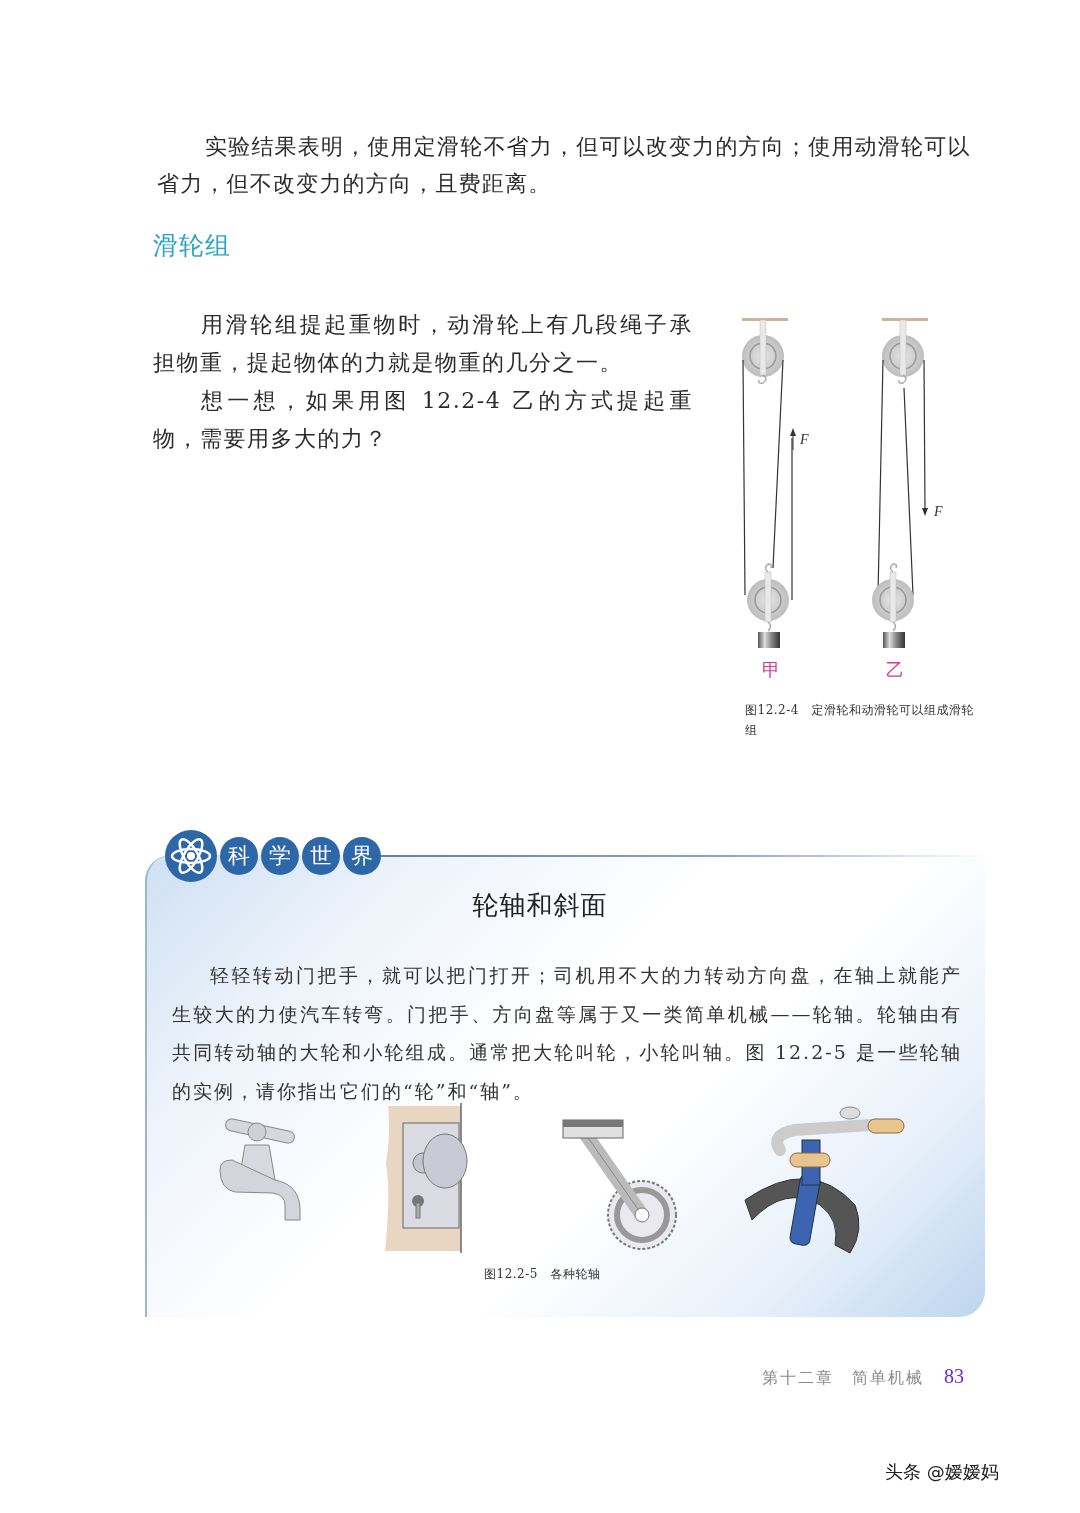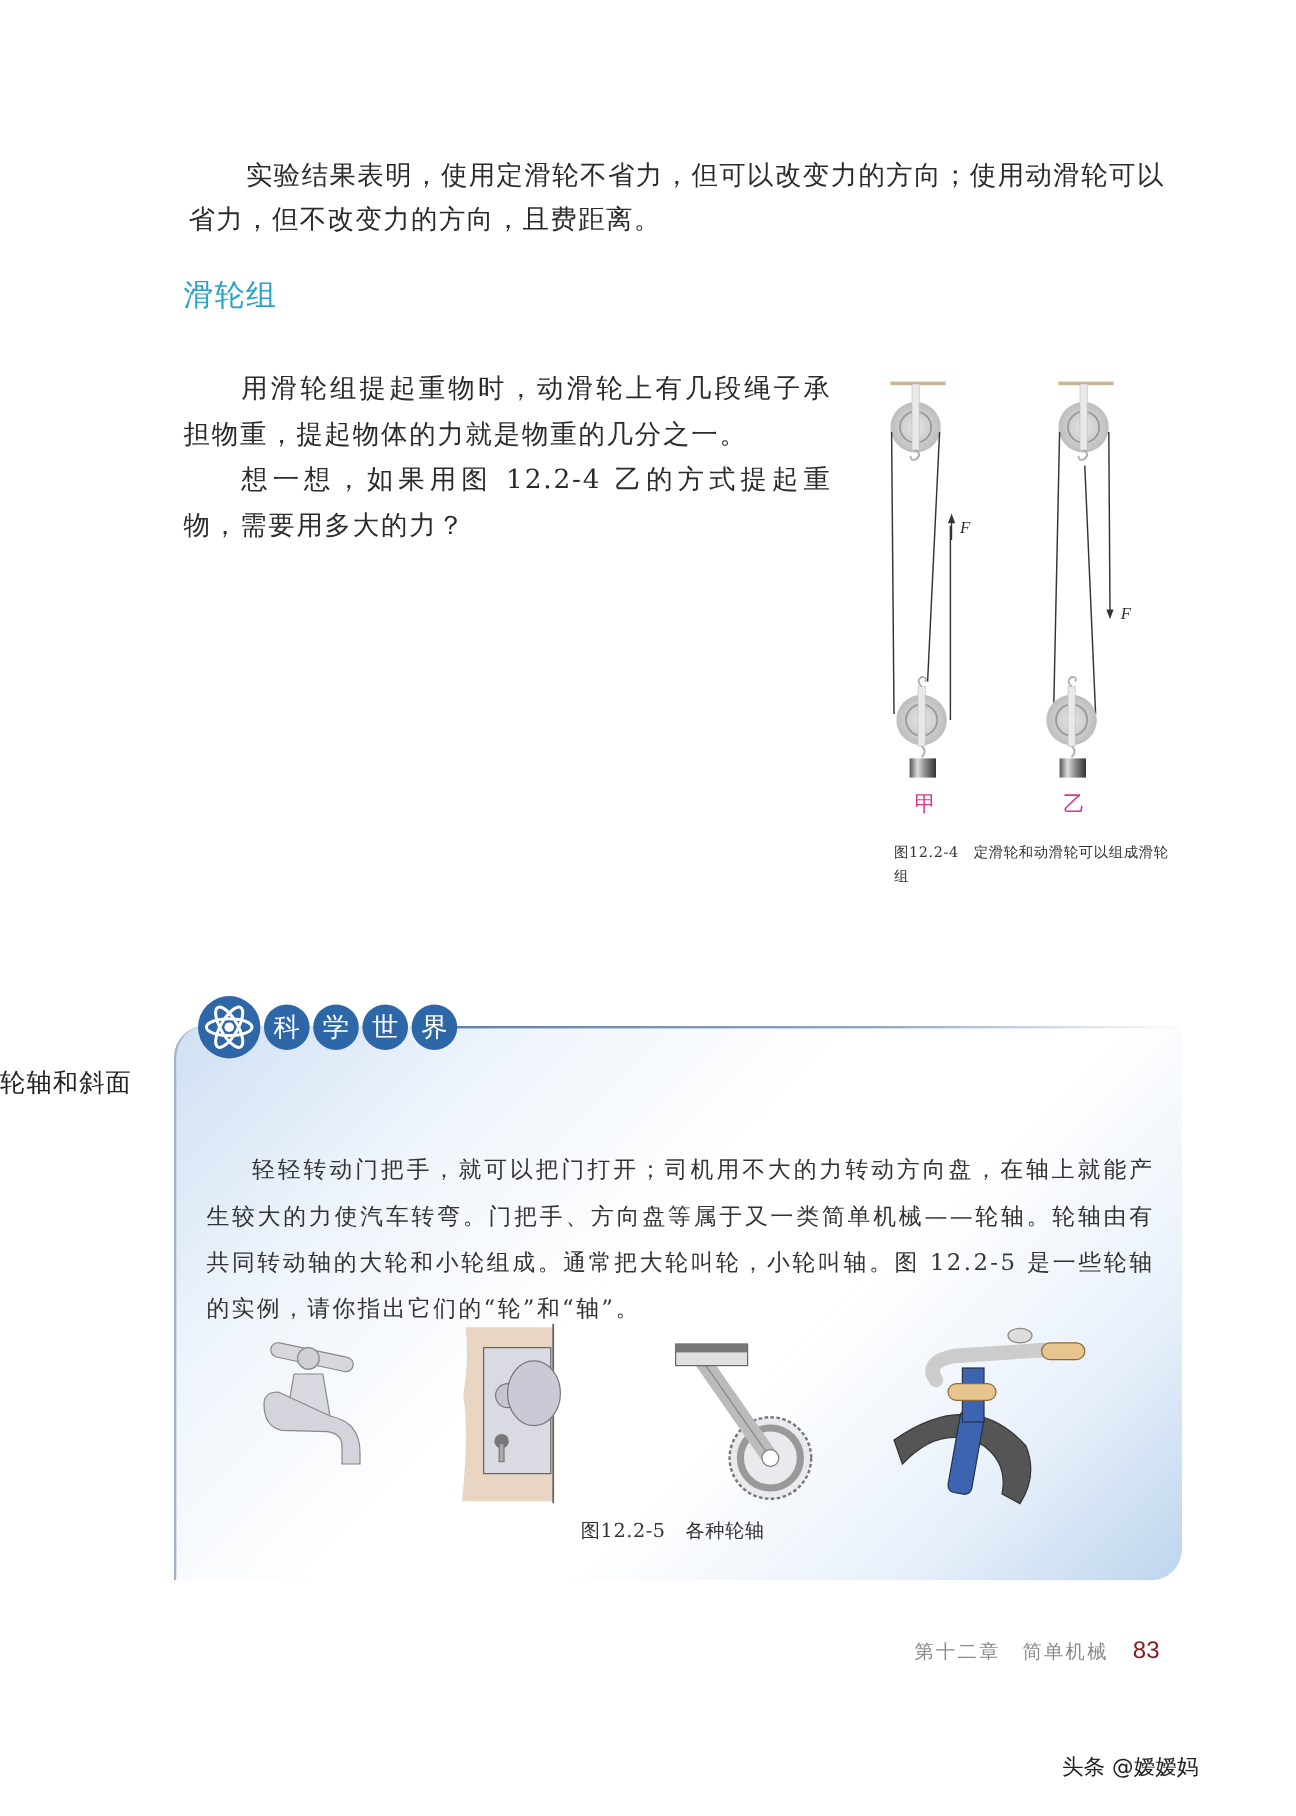--- a/index.html
+++ b/index.html
@@ -33,28 +33,28 @@
   }
   .sci-line { position:absolute; left:345px; top:855px; width:640px; height:2px;
     background:linear-gradient(90deg,#5c7da6 0%,#8fa6c4 60%,rgba(255,255,255,0) 100%); }
   .sci-badge { position:absolute; left:165px; top:828px; height:56px; display:flex; align-items:center; }
   .atom { width:52px; height:52px; border-radius:50%; background:#2e67a8; display:flex; align-items:center; justify-content:center; }
   .sci-char {
     width:38px; height:38px; border-radius:50%; background:#2e67a8; color:#fff;
     font-family:"DejaVu Sans","Liberation Sans",sans-serif; font-size:22px; display:flex;
     align-items:center; justify-content:center; margin-left:3px;
   }
-  .sci-title { position:absolute; left:0; width:100%; top:888px; text-align:left; font-family:"DejaVu Sans","Liberation Sans",sans-serif; font-size:21px; color:#222; letter-spacing:1px; }
+  .sci-title { position:absolute; left:0; width:100%; top:888px; text-align:center; font-family:"DejaVu Sans","Liberation Sans",sans-serif; font-size:26px; color:#222; letter-spacing:1px; }
   .sci-text { position:absolute; left:172px; top:932px; width:790px; font-size:19px; line-height:38.5px; letter-spacing:2px; color:#333;margin-top:24px; }
   .sci-text p { margin:0; text-indent:38px; text-align:justify; }
   .fig2 { position:absolute; }
-  .fig2-caption { position:absolute; left:484px; top:1266px; font-size:16px; color:#333; letter-spacing:0.5px; }
+  .fig2-caption { position:absolute; left:484px; top:1266px; font-size:12px; color:#333; letter-spacing:0.5px; }
 
   .footer { position:absolute; left:762px; top:1365px; font-size:16px; color:#8a8a8a; letter-spacing:2px; }
-  .footer .pg { font-family:Liberation Sans, sans-serif; color:#7f1d1d; font-size:20px; margin-left:20px; letter-spacing:0; }
+  .footer .pg { font-family:Liberation Serif, serif; color:#6d28d9; font-size:20px; margin-left:20px; letter-spacing:0; }
   .watermark { position:absolute; left:885px; top:1460px; font-family:"DejaVu Sans","Liberation Sans",sans-serif; font-size:18px; color:#222; text-shadow:1px 1px 0 #fff,-1px -1px 0 #fff; }
 </style>
 </head>
 <body>
 
 <p class="p intro">实验结果表明，使用定滑轮不省力，但可以改变力的方向；使用动滑轮可以省力，但不改变力的方向，且费距离。</p>
 
 <div class="section-title">滑轮组</div>
 
 <div class="col">

